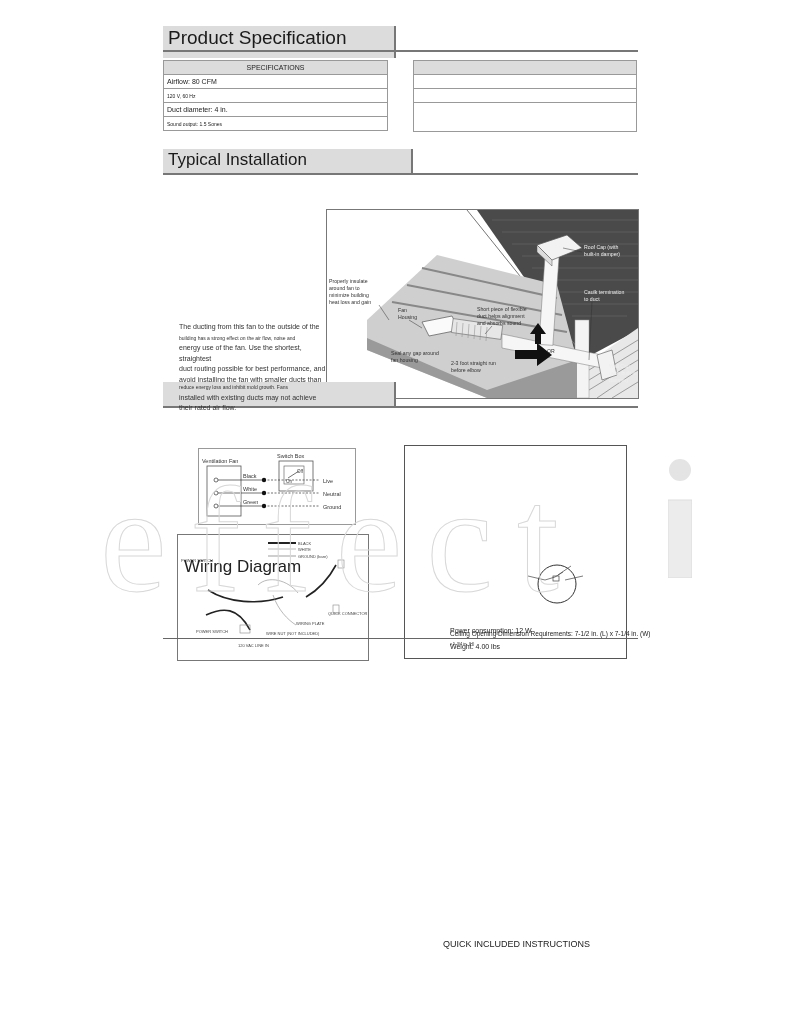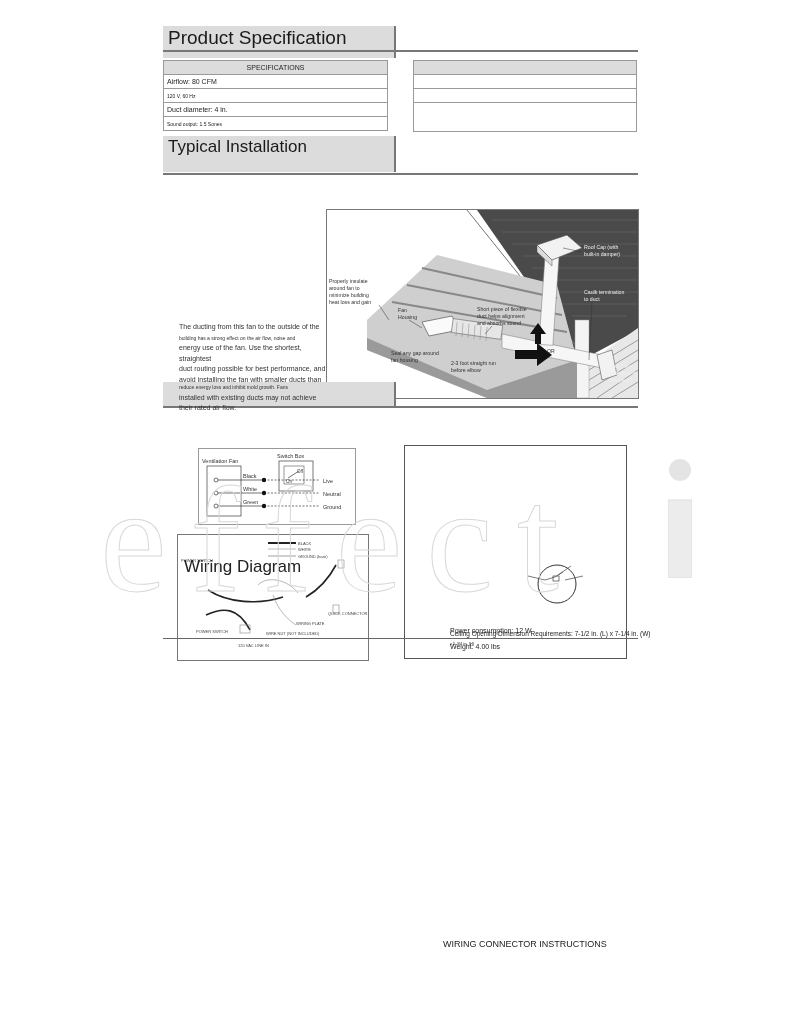--- a/index.html
+++ b/index.html
@@ -57,21 +57,21 @@
       </tr>
   <tr>
         <td></td>
       </tr>
   <tr>
         <td style="height:28px;"></td>
       </tr>
 </tbody>
   </table>
 
-<div class="sec-header" style="top:136px;height:36px;">
+<div class="sec-header" style="top:149px;height:24px;padding-left:17px;">
   <span style="top:1px;font-size:17px;">Typical Installation</span>
 </div>
 <div class="rule" style="top:173px;"></div>
 
 <div class="frame" style="left:326px;top:180px;width:311px;height:188px;overflow:hidden;">
   <svg width="311" height="188" viewBox="0 0 311 188">
 
     <polygon points="150,0 311,0 311,120 255,150" fill="#4a4a4a"></polygon>
     <g stroke="#6a6a6a" stroke-width="0.6" fill="none">
       <path d="M165,10 L311,10 M175,22 L311,22 M185,34 L311,34 M195,46 L311,46 M205,58 L311,58 M215,70 L311,70 M225,82 L311,82 M235,94 L311,94 M245,106 L300,106"></path>
@@ -258,13 +258,13 @@
 <div class="abs" style="left:450px;top:630px;font-size:6.5px;white-space:nowrap;">Ceiling Opening Dimension Requirements: 7-1/2 in. (L) x 7-1/4 in. (W)</div>
 <div class="rule" style="top:638px;height:1px;background:#666;"></div>
 <div class="abs" style="left:450px;top:641px;font-size:4px;">x 5-3/4 in. (H)</div>
 
 <div class="watermark">effect</div>
 <svg class="wm-i" viewBox="0 0 24 120">
   <circle cx="12" cy="12" r="11" fill="#e4e4e4"></circle>
   <rect x="0" y="42" width="24" height="78" fill="#ececec" stroke="#ddd"></rect>
 </svg>
 
-<div class="abs" style="left:443px;top:939px;font-size:9px;color:#222;">WIRING CONNECTOR INSTRUCTIONS</div>
+<div class="abs" style="left:443px;top:939px;font-size:9px;color:#222;">QUICK INCLUDED INSTRUCTIONS</div>
 
 </body></html>

